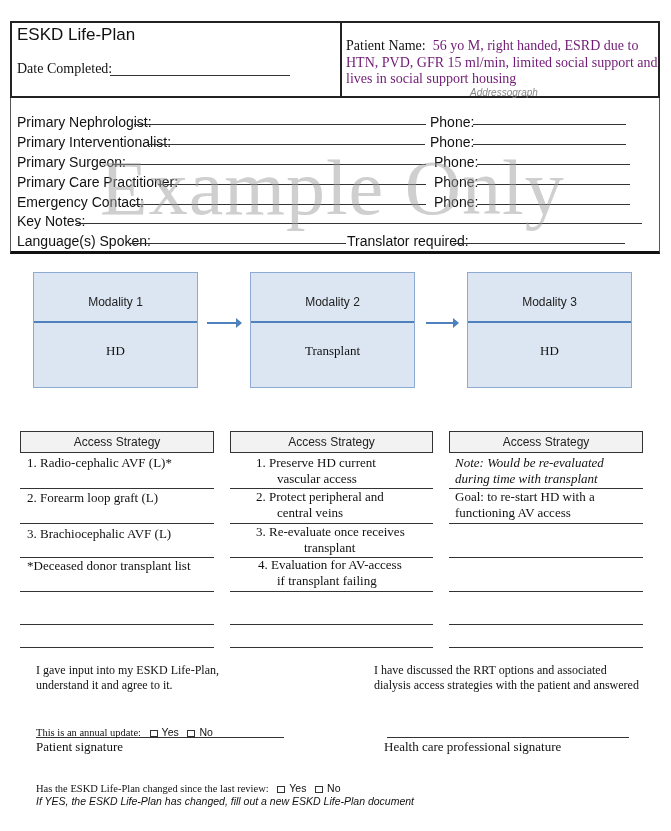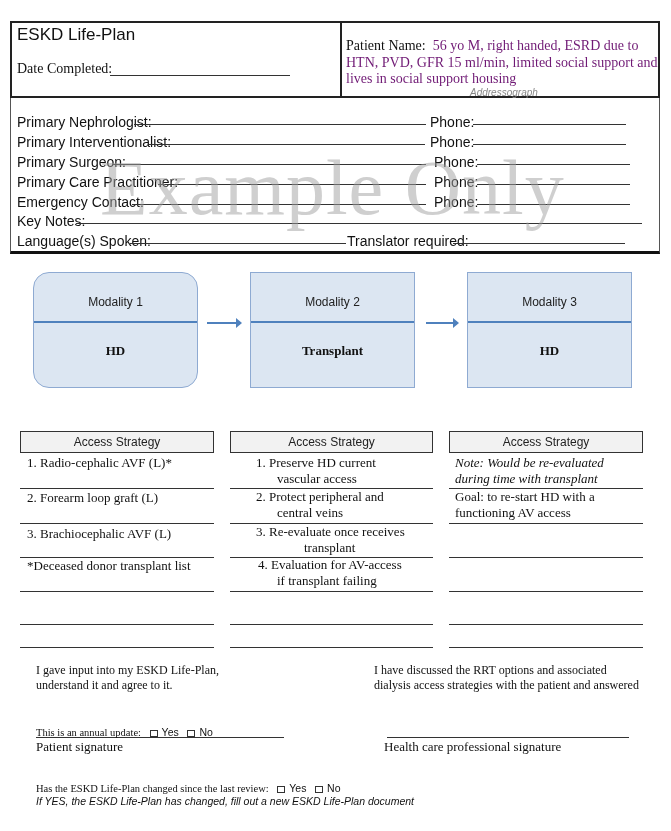--- a/index.html
+++ b/index.html
@@ -21,21 +21,21 @@
   .contacts { left:10px; top:98px; width:650px; height:156px; border-left:1.5px solid #555; border-right:1.5px solid #555; border-bottom:3px solid #111; box-sizing:border-box; }
   .crow { position:absolute; left:17px; font-family:"Liberation Sans", sans-serif; font-size:14px; color:#111; white-space:nowrap; }
   .uline { position:absolute; border-bottom:1.2px solid #333; height:0; }
 
   .watermark { left:100px; top:143px; font-family:"Liberation Serif", serif; font-size:78px; color:rgba(160,160,160,0.5); letter-spacing:1px; white-space:nowrap; pointer-events:none; }
 
   
   .mbox { width:165px; height:116px; background:#dce6f2; border:1px solid #8eaad2; box-sizing:border-box; top:272px; }
   .mbox .mtitle { position:absolute; left:0; right:0; top:22px; text-align:center; font-family:"Liberation Sans", sans-serif; font-size:12px; color:#222; }
   .mbox .msep { position:absolute; left:0; right:0; top:48px; border-top:2px solid #4f81bd; }
-  .mbox .mval { position:absolute; left:0; right:0; top:70px; text-align:center; font-size:13px; color:#111;font-weight:bold; }
+  .mbox .mval { position:absolute; left:0; right:0; top:70px; text-align:center; font-size:13px; color:#111; }
   .arrow { height:2px; background:#4f81bd; top:322px; }
   .arrow::after { content:""; position:absolute; right:-5px; top:-4px; border-left:6px solid #4f81bd; border-top:5px solid transparent; border-bottom:5px solid transparent; }
 
   
   .as-hdr { height:22px; top:431px; background:#f2f2f2; border:1.5px solid #333; box-sizing:border-box; text-align:center; font-family:"Liberation Sans", sans-serif; font-size:12px; line-height:20px; color:#222; }
   .as-line { border-top:1.2px solid #333; height:0; }
   .as-text { font-size:13px; line-height:16px; color:#111; }
   .as-it { font-style:italic; }
 
   .sig-text { font-size:12px; line-height:15px; }
@@ -90,21 +90,21 @@
 <div class="crow" style="top:213px;">Key Notes:</div>
 <div class="uline" style="left:76px; top:223px; width:566px;"></div>
 
 <div class="crow" style="top:233px;">Language(s) Spoken:</div>
 <div class="uline" style="left:130px; top:243px; width:216px;"></div>
 <div class="crow" style="left:347px; top:233px;">Translator required:</div>
 <div class="uline" style="left:453px; top:243px; width:172px;"></div>
 
 <div class="abs watermark">Example Only</div>
 
-<div class="abs mbox" style="left:33px;border-radius:16px;">
+<div class="abs mbox" style="left:33px;">
   <div class="mtitle">Modality 1</div>
   <div class="msep"></div>
   <div class="mval">HD</div>
 </div>
 <div class="abs arrow" style="left:207px; width:30px;"></div>
 <div class="abs mbox" style="left:250px;">
   <div class="mtitle">Modality 2</div>
   <div class="msep"></div>
   <div class="mval">Transplant</div>
 </div>

